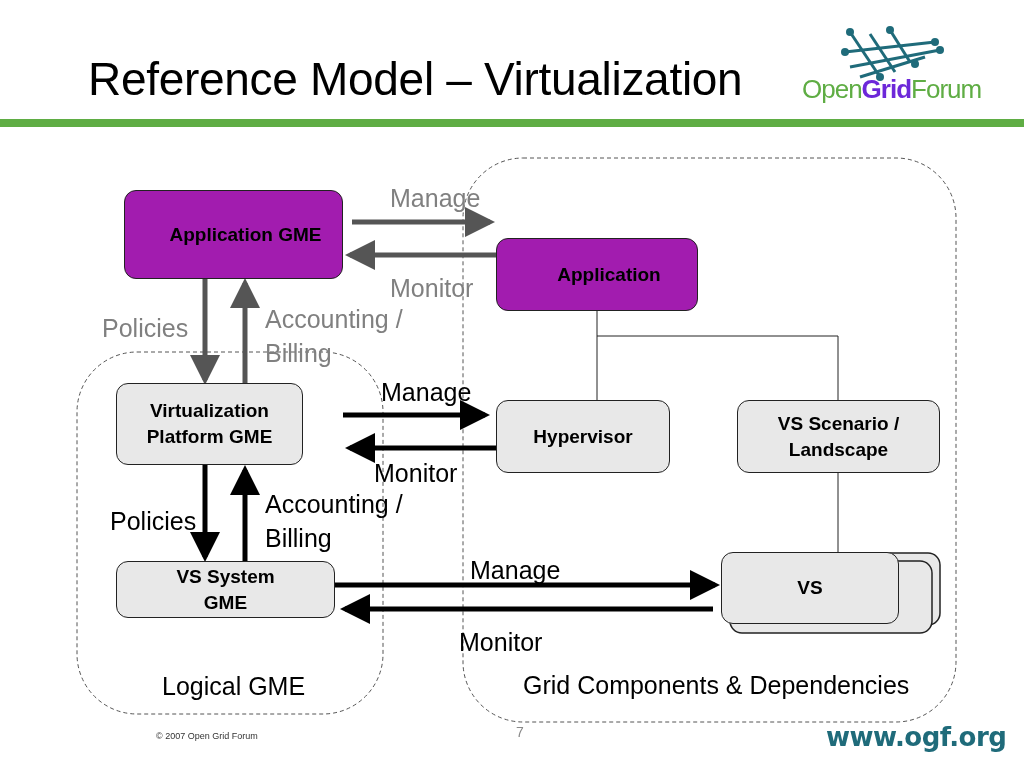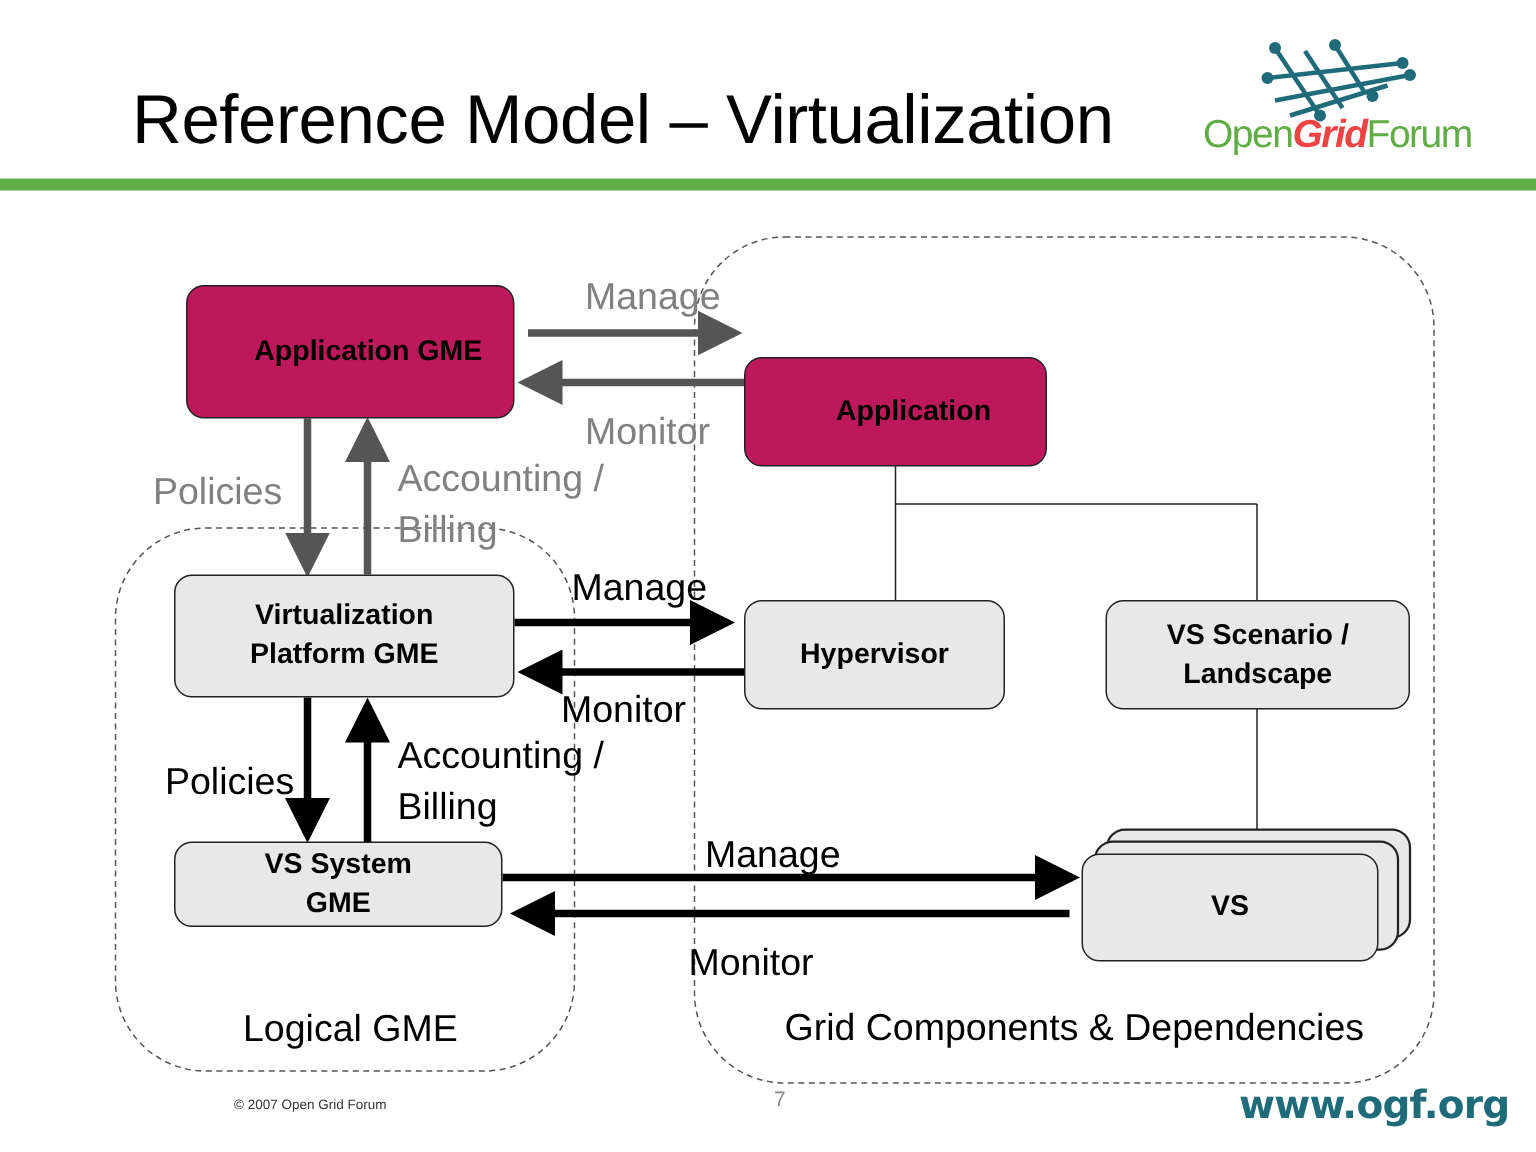--- a/index.html
+++ b/index.html
@@ -3,26 +3,26 @@
 <meta charset="utf-8">
 <style>
   html, body { margin:0; padding:0; }
   body { width:1024px; height:768px; position:relative; background:#ffffff; overflow:hidden;
          font-family:"Liberation Sans", sans-serif; }
   .title { position:absolute; left:88px; top:52px; font-size:46px; color:#000; white-space:nowrap; letter-spacing:-0.3px; }
   .green-rule { position:absolute; left:0; top:119px; width:1024px; height:8px; background:#5fad44; }
   .logo { position:absolute; left:800px; top:22px; width:190px; height:90px; }
   .logo-text { position:absolute; left:802px; top:74px; font-size:26px; white-space:nowrap; letter-spacing:-1px; }
   .logo-text .o1 { color:#5fad44; }
-  .logo-text .o2 { color:#ef4444; font-weight:bold;font-style:italic; }
+  .logo-text .o2 { color:#6d28d9; font-weight:bold; }
   .logo-text .o3 { color:#5fad44;text-align:center; }
   svg.diagram { position:absolute; left:0; top:0; }
   .box { position:absolute; border:1.5px solid #222; border-radius:12px; display:flex; align-items:center; justify-content:center;
          text-align:center; font-weight:bold; font-size:19px; color:#000; box-sizing:border-box; line-height:1.35; }
-  .white { background:#be185d;padding-left:24px; }
+  .white { background:#a21caf;padding-left:24px; }
   .gray { background:#e8e8e8; }
   .lbl { position:absolute; font-weight:normal; font-size:25px; white-space:nowrap; line-height:1.4; }
   .lbl.g { color:#808080; }
   .lbl.k { color:#000; }
   .footer-copy { position:absolute; left:120px; top:731px; font-size:9px; color:#333;margin-left:36px; }
   .page-num { position:absolute; left:516px; top:724px; font-size:14px; color:#888; }
   .url { position:absolute; left:826px; top:722px; font-size:26px; font-weight:bold; color:#1f6b7a; font-family:"DejaVu Sans", sans-serif; letter-spacing:-0.5px; }
 </style>
 </head>
 <body>
@@ -85,34 +85,34 @@
   <line x1="335" y1="585" x2="715" y2="585" stroke="#000" stroke-width="5" marker-end="url(#ak)"></line>
   <line x1="713" y1="609" x2="345" y2="609" stroke="#000" stroke-width="5" marker-end="url(#ak)"></line>
 
   <rect x="738" y="553" width="202" height="72" rx="12" fill="#e8e8e8" stroke="#222" stroke-width="1.5"></rect>
   <rect x="730" y="561" width="202" height="72" rx="12" fill="#e8e8e8" stroke="#222" stroke-width="1.5"></rect>
 </svg>
 
 <div class="box white" style="left:124px;top:190px;width:219px;height:89px;">
     <span>Application GME</span>
   </div>
-<div class="box gray" style="left:116px;top:383px;width:227px;height:82px;white-space:pre-line;"><span>Virtualization
+<div class="box gray" style="left:116px;top:383px;width:187px;height:82px;white-space:pre-line;"><span>Virtualization
 Platform GME</span></div>
 <div class="box gray" style="left:116px;top:561px;width:219px;height:57px;white-space:pre-line;"><span>VS System
 GME</span></div>
 
 <div class="box white" style="left:496px;top:198px;width:202px;height:73px;margin-top:40px;">
     <span>Application</span>
   </div>
 <div class="box gray" style="left:496px;top:400px;width:174px;height:73px;">
     <span>Hypervisor</span>
   </div>
 <div class="box gray" style="left:737px;top:400px;width:203px;height:73px;white-space:pre-line;"><span>VS Scenario /
 Landscape</span></div>
-<div class="box gray" style="left:721px;top:569px;width:198px;height:72px;">
+<div class="box gray" style="left:721px;top:552px;width:178px;height:72px;">
     <span>VS</span>
   </div>
 
 <div class="lbl g" style="left:390px;top:181px;">Manage</div>
 <div class="lbl g" style="left:390px;top:271px;">Monitor</div>
 <div class="lbl g" style="left:102px;top:311px;">Policies</div>
 <div class="lbl g" style="left:265px;top:303px;white-space:pre-line;line-height:1.35;">Accounting /
 Billing</div>
 
 <div class="lbl k" style="left:381px;top:375px;">Manage</div>

